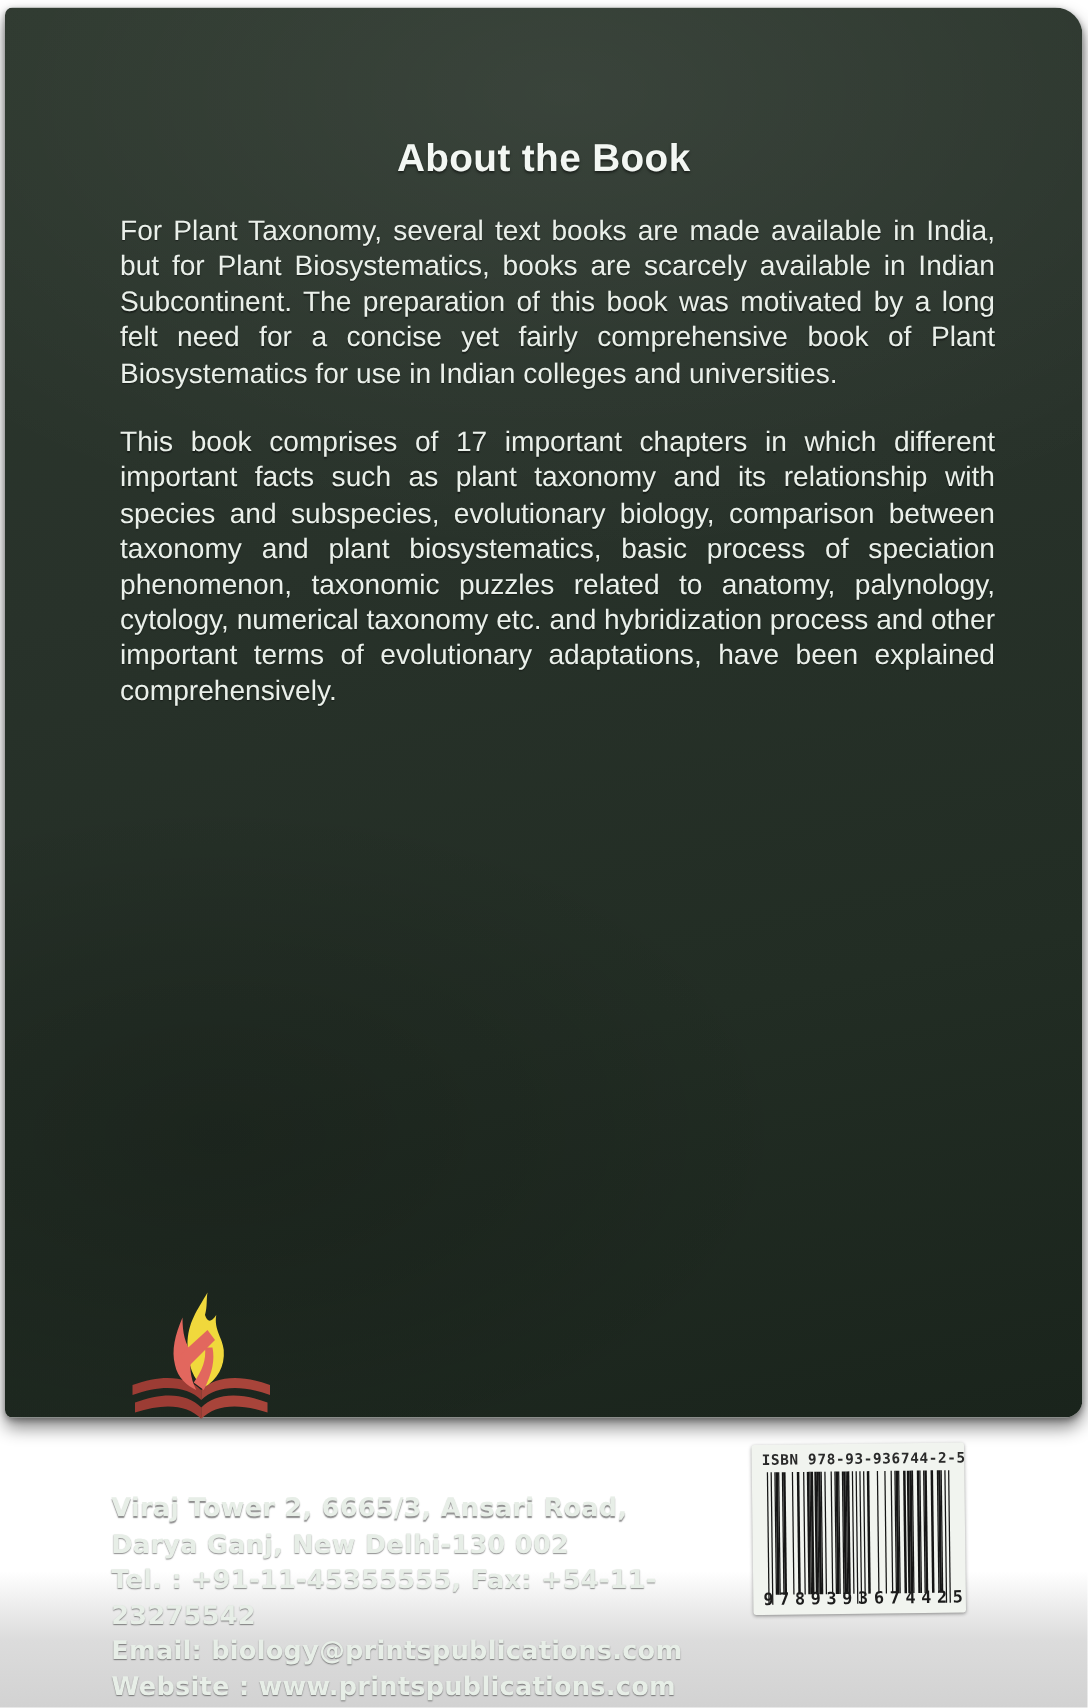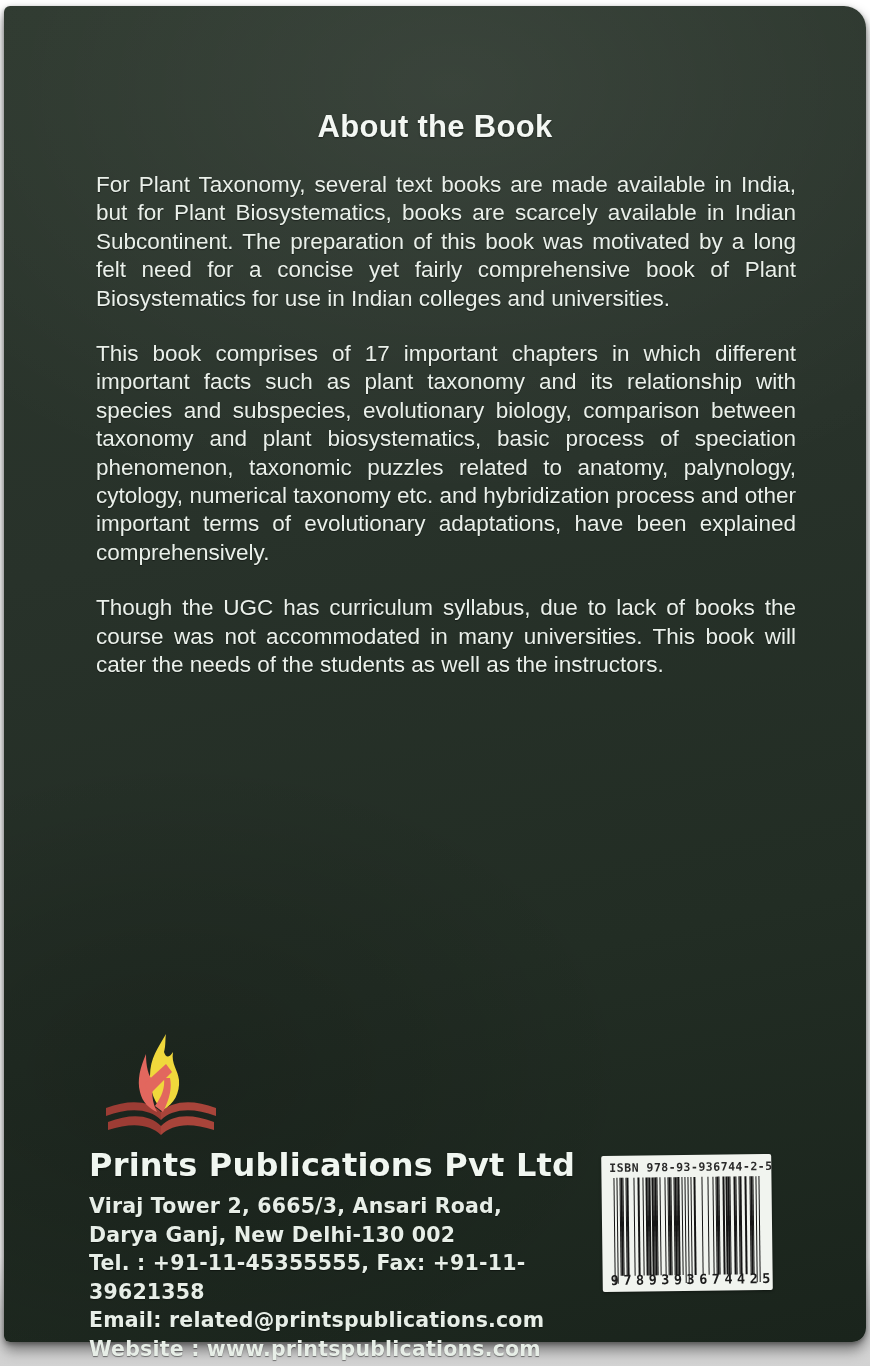--- a/index.html
+++ b/index.html
@@ -6,21 +6,21 @@
   body {
     width: 870px; height: 1366px;
     position: relative;
     background: linear-gradient(#ffffff 0%, #ffffff 92%, #dcdcdc 96%, #d2d2d2 100%);
     font-family: "Liberation Sans", sans-serif;
     overflow: hidden;
   }
   .book-cover {
     position: absolute;
     left: 4px; top: 6px;
-    width: 862px; height: 1336px;
+    width: 862px; height: 1128px;
     border-radius: 6px 22px 14px 6px;
     background:
       radial-gradient(130% 55% at 52% 6%, rgba(255,255,255,0.07), rgba(255,255,255,0) 60%),
       radial-gradient(90% 40% at 20% 80%, rgba(0,0,0,0.18), rgba(0,0,0,0) 60%),
       linear-gradient(168deg, #2c372d 0%, #28322a 38%, #222d24 70%, #1a241c 100%);
     box-shadow: 0 8px 14px rgba(0,0,0,0.45), 0 2px 5px rgba(0,0,0,0.35);
     color: #edf3ed;
   }
   .about-title {
     position: absolute;
@@ -120,46 +120,44 @@
 </head>
 <body>
 
 <div class="book-cover">
 
   <div class="about-title">About the Book</div>
 
   <div class="about-body">
     <p>For Plant Taxonomy, several text books are made available in India, but for Plant Biosystematics, books are scarcely available in Indian Subcontinent. The preparation of this book was motivated by a long felt need for a concise yet fairly comprehensive book of Plant Biosystematics for use in Indian colleges and universities.</p>
     <p>This book comprises of 17 important chapters in which different important facts such as plant taxonomy and its relationship with species and subspecies, evolutionary biology, comparison between taxonomy and plant biosystematics, basic process of speciation phenomenon, taxonomic puzzles related to anatomy, palynology, cytology, numerical taxonomy etc. and hybridization process and other important terms of evolutionary adaptations, have been explained comprehensively.</p>
-    <p>Though the UGC has curriculum syllabus, due to lack of books the course was not accommodated in many universities. This book will cater the needs of the students as well as the instructors.</p>
   </div>
 
   <div class="publisher-logo">
     <svg viewBox="0 0 122 116" width="122" height="116">
 
       <path d="M6,76 C30,67 50,69 61,80 L61,88 C50,77 30,75 6,84 Z" fill="#9c3c34"></path>
       <path d="M116,76 C92,67 72,69 61,80 L61,88 C72,77 92,75 116,84 Z" fill="#a8443a"></path>
       <path d="M8,90 C32,81 50,83 61,94 L61,103 C50,92 32,90 8,98 Z" fill="#9c3c34"></path>
       <path d="M114,90 C90,81 72,83 61,94 L61,103 C72,92 90,90 114,98 Z" fill="#a8443a"></path>
 
       <path d="M66,2 C58,16 50,26 50,44 C50,60 55,72 63,78 C74,72 80,61 79,48 C78,38 71,32 73,20 C69,26 66,26 64,20 C66,13 65,7 66,2 Z" fill="#f0d83c"></path>
 
       <path d="M46,22 C40,36 37,48 40,60 C42,70 50,77 57,80 C52,70 51,60 54,50 C48,44 46,34 46,22 Z" fill="#e2675e"></path>
       <path d="M44,52 L66,32 L72,40 L50,62 Z" fill="#e2675e"></path>
       <path d="M70,46 C72,56 70,66 63,80 L55,74 C62,64 65,56 64,46 Z" fill="#e2675e"></path>
     </svg>
   </div>
 
-  <div class="publisher-name">Prints Publications Pvt Ltd</div>
 
   <div class="publisher-address">
     <div>Viraj Tower 2, 6665/3, Ansari Road,</div>
     <div>Darya Ganj, New Delhi-130 002</div>
-    <div>Tel. : +91-11-45355555, Fax: +91-11-39621358</div>
-    <div>Email: related@printspublications.com</div>
+    <div>Tel. : +91-11-45355555, Fax: +54-11-23275542</div>
+    <div>Email: biology@printspublications.com</div>
     <div>Website : www.printspublications.com</div>
   </div>
 
   <div class="barcode-box">
     <div class="isbn-label">ISBN 978-93-936744-2-5</div>
     <div class="barcode-bars" id="barcode-bars">
         <span class="guard" style="width: 1.55px; background: rgb(21, 21, 21);"></span>
         <span class="guard" style="width: 1.55px; background: transparent;"></span>
         <span class="guard" style="width: 1.55px; background: rgb(21, 21, 21);"></span>
         <span style="width: 1.55px; background: transparent;"></span>

